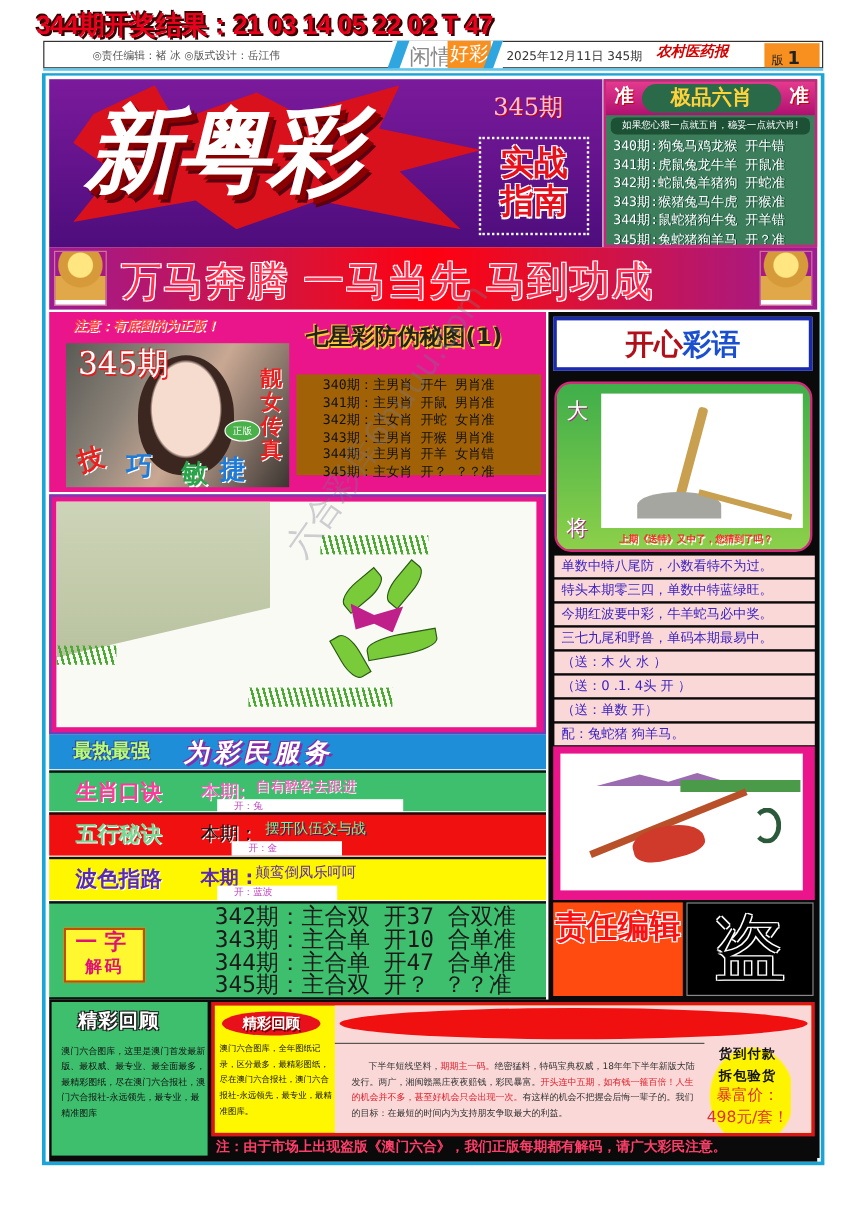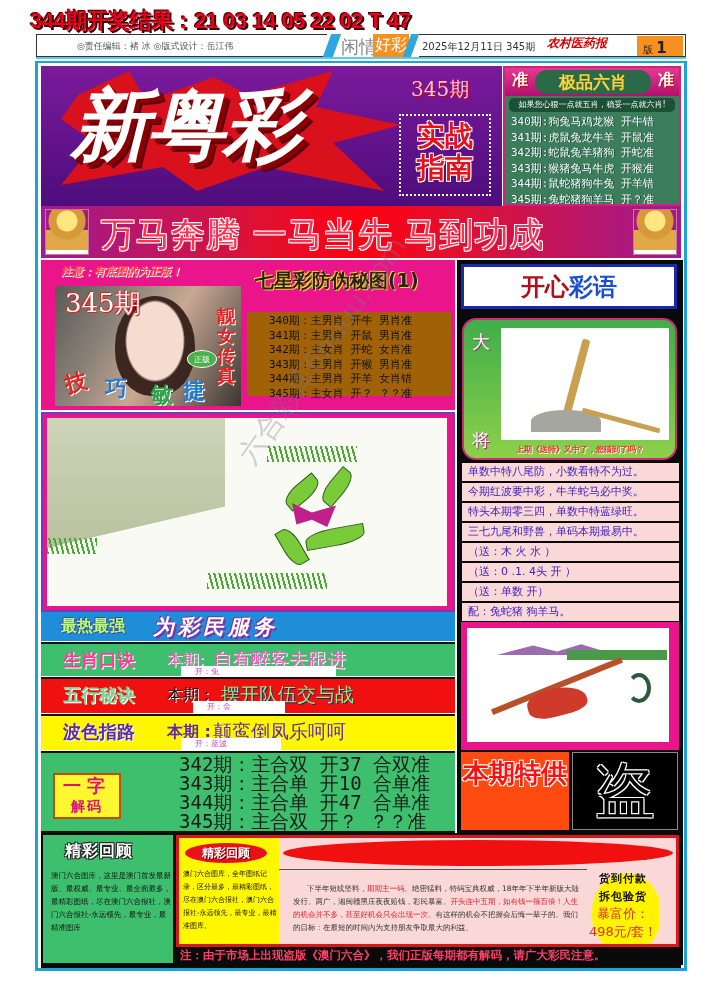--- a/index.html
+++ b/index.html
@@ -80,21 +80,21 @@
 
   .strip { left: 41px; width: 414px; }
   .s1 { top: 612px; height: 29px; background: #1f8ed8; }
   .s1 .a { left: 20px; top: 4px; font-size: 16px; font-weight: bold; color: #b8ff70; text-shadow: 1px 1px 0 #3a4aa0, -1px -1px 0 #3a4aa0; }
   .s1 .b { left: 112px; top: 1px; font-size: 21px; font-weight: bold; font-style: italic; color: #fff; text-shadow: 2px 2px 0 #8a2aa8, -1px -1px 0 #8a2aa8; letter-spacing: 4px; }
   .s2 { top: 642px; height: 34px; background: #3dbf6e; border-top: 2px solid #111; }
   .s3 { top: 677px; height: 36px; background: #f01010; border-top: 2px solid #111; }
   .s4 { top: 714px; height: 36px; background: #fff700; border-top: 2px solid #111; }
   .strip .lbl { left: 22px; top: 4px; font-size: 18px; font-weight: bold; white-space: nowrap; }
   .strip .pre { top: 6px; font-size: 16px; white-space: nowrap; }
-  .strip .val { top: 3px; font-size: 19px; white-space: nowrap; }
+  .strip .val { top: 3px; font-size: 12px; white-space: nowrap; }
   .strip .open { top: 22px; width: 155px; height: 12px; background: #fff; font-size: 8px; color: #c040c0; padding-left: 14px; line-height: 12px; white-space: nowrap; }
   .s2 .lbl { color: #ff3a9a; text-shadow: 1px 1px 0 #fff; }
   .s2 .pre { color: #ff55c0; text-shadow: 1px 1px 0 #fff; }
   .s2 .val { color: #ff55c0; text-shadow: 1px 1px 0 #fff; }
   .s3 .lbl { color: #7ad896; text-shadow: 1px 1px 0 #fff; }
   .s3 .pre { color: #111; text-shadow: 1px 1px 0 #fff; }
   .s3 .val { color: #8af088; text-shadow: 1px 1px 0 #226; }
   .s4 .lbl { color: #5a2ab0; text-shadow: 1px 1px 0 #fff; }
   .s4 .pre { color: #5a2ab0; font-weight: bold; }
   .s4 .val { color: #5a2ab0; }
@@ -220,22 +220,22 @@
   <div class="abs pic">
     <div class="abs trunk"></div>
     <div class="abs mound"></div>
     <div class="abs branch"></div>
   </div>
   <div class="abs c2">将</div>
   <div class="abs cap">上期《送特》又中了，您猜到了吗？</div>
 </div>
 <div class="abs tips">
   <div class="tip">单数中特八尾防，小数看特不为过。</div>
+  <div class="tip">特头本期零三四，单数中特蓝绿旺。</div>
   <div class="tip">今期红波要中彩，牛羊蛇马必中奖。</div>
-  <div class="tip">特头本期零三四，单数中特蓝绿旺。</div>
   <div class="tip">三七九尾和野兽，单码本期最易中。</div>
   <div class="tip">（送：木 火 水 ）</div>
   <div class="tip">（送：0 .1. 4头 开 ）</div>
   <div class="tip">（送：单数 开）</div>
   <div class="tip">配：兔蛇猪 狗羊马。</div>
 </div>
 
 <div class="abs butterfly">
   <div class="abs pic">
     <div class="abs wall"></div>
@@ -289,21 +289,21 @@
 
 <div class="abs fishpic">
   <div class="abs pic">
     <div class="abs mount"></div>
     <div class="abs shore"></div>
     <div class="abs pole"></div>
     <div class="abs man"></div>
     <div class="abs fish"></div>
   </div>
 </div>
-<div class="abs special">本期特供</div>
+<div class="abs special">责任编辑</div>
 <div class="abs dao">盗</div>
 
 <div class="abs bottom"></div>
 <div class="abs review1">
   <div class="abs t">精彩回顾</div>
   <div class="abs p">澳门六合图库，这里是澳门首发最新版、最权威、最专业、最全面最多，最精彩图纸，尽在澳门六合报社，澳门六合报社-永远领先，最专业，最精准图库</div>
 </div>
 <div class="abs review2wrap"></div>
 <div class="abs review2">
   <div class="abs pill">精彩回顾</div>

